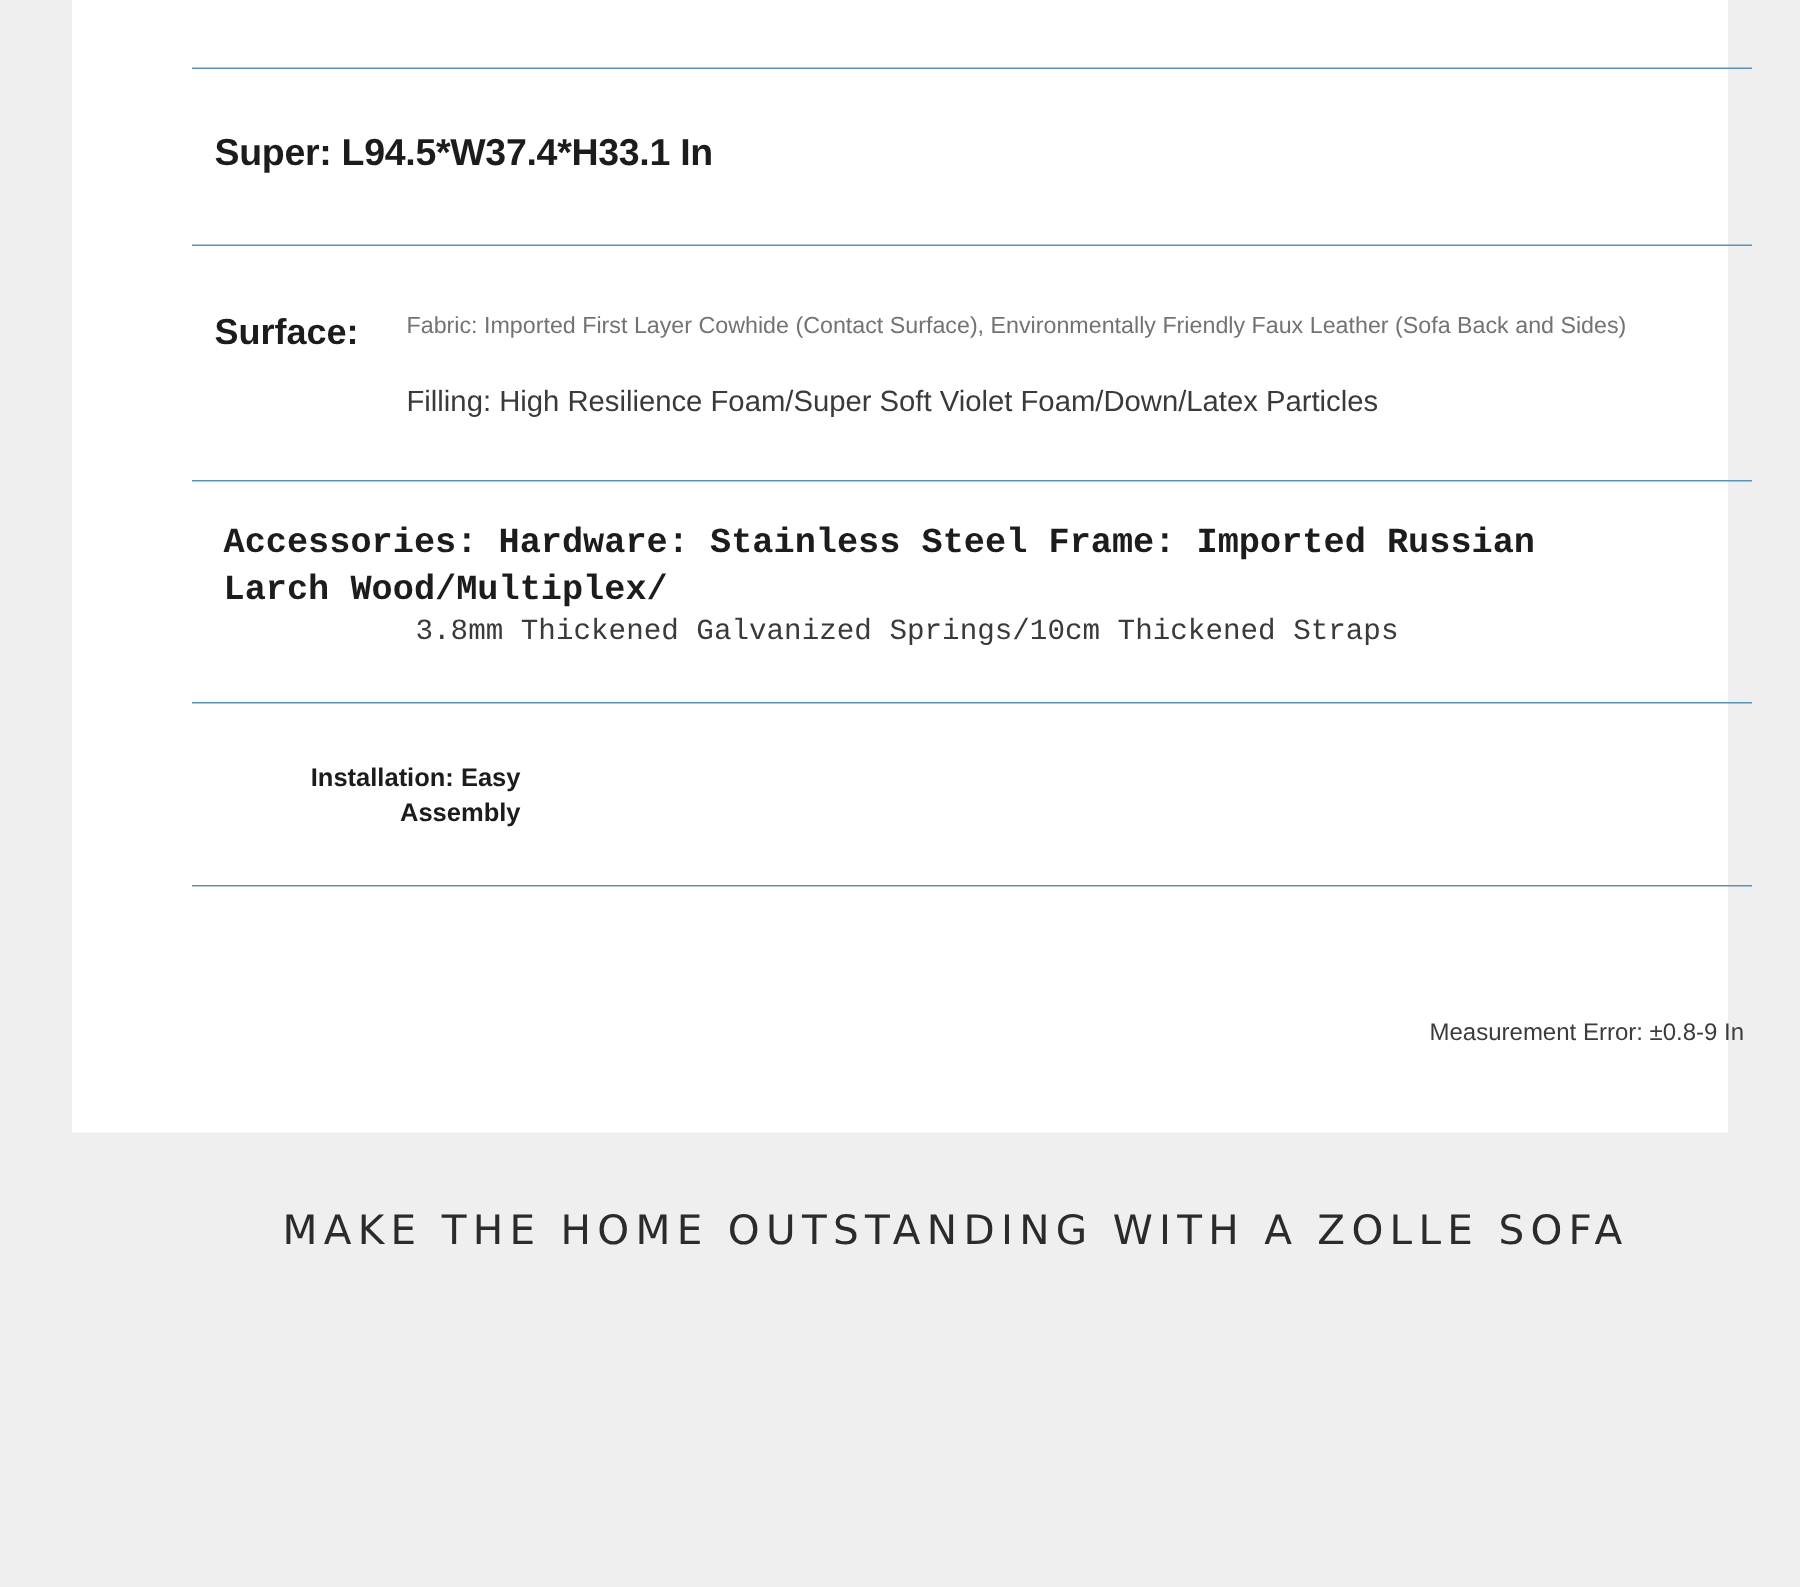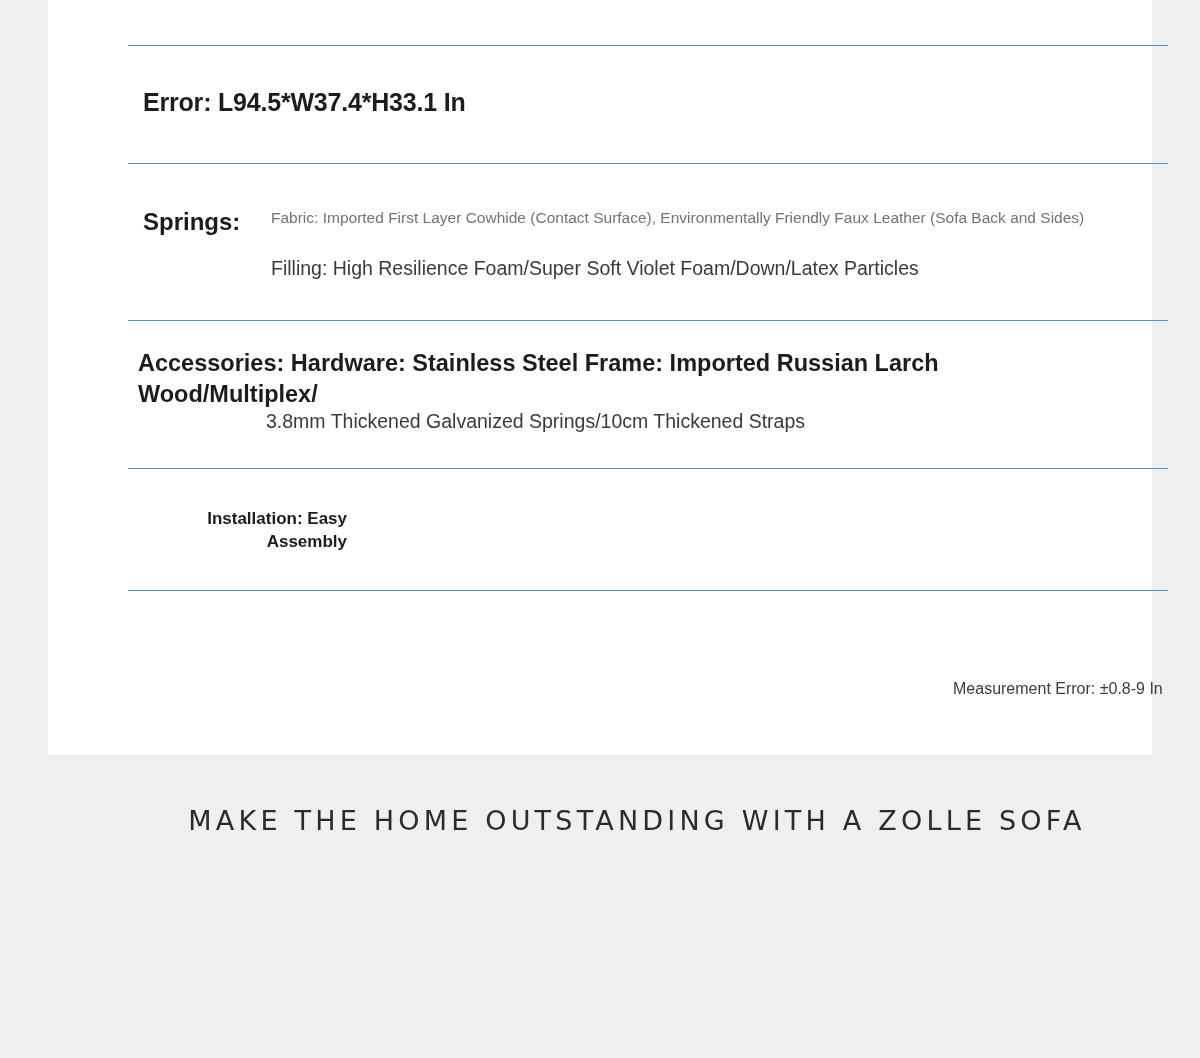--- a/index.html
+++ b/index.html
@@ -82,23 +82,24 @@
   .material-filling {
     font-size: 19.5px;
     color: #3a3a3a;
     line-height: 1.3;
     margin-top: 28px;
     white-space: nowrap;
   }
 
   
   .accessories-row {
-    left: 90px;
+    left: 101px;
     top: 348px;
     width: 1000px;
+    font-family: Liberation Mono, monospace;
   }
   .accessories-main {
     font-size: 23.5px;
     font-weight: bold;
     color: #1c1c1c;
     line-height: 1.3;
     max-width: 900px;
   }
   .accessories-sub {
     font-size: 19.5px;
@@ -152,27 +153,27 @@
   }
 </style>
 </head>
 <body>
 
 <div class="spec-card">
 
   <div class="rule r1"></div>
 
   <div class="row size-row">
-    <div class="size-text">Error: L94.5*W37.4*H33.1 In</div>
+    <div class="size-text">Super: L94.5*W37.4*H33.1 In</div>
   </div>
 
   <div class="rule r2"></div>
 
   <div class="row material-row">
-    <span class="material-label">Springs:</span><span class="material-values">
+    <span class="material-label">Surface:</span><span class="material-values">
       <span class="material-fabric">Fabric: Imported First Layer Cowhide (Contact Surface), Environmentally Friendly Faux Leather (Sofa Back and Sides)</span>
       <div class="material-filling">Filling: High Resilience Foam/Super Soft Violet Foam/Down/Latex Particles</div>
     </span>
   </div>
 
   <div class="rule r3"></div>
 
   <div class="row accessories-row">
     <div class="accessories-main">Accessories: Hardware: Stainless Steel Frame: Imported Russian Larch Wood/Multiplex/</div>
     <div class="accessories-sub">3.8mm Thickened Galvanized Springs/10cm Thickened Straps</div>

